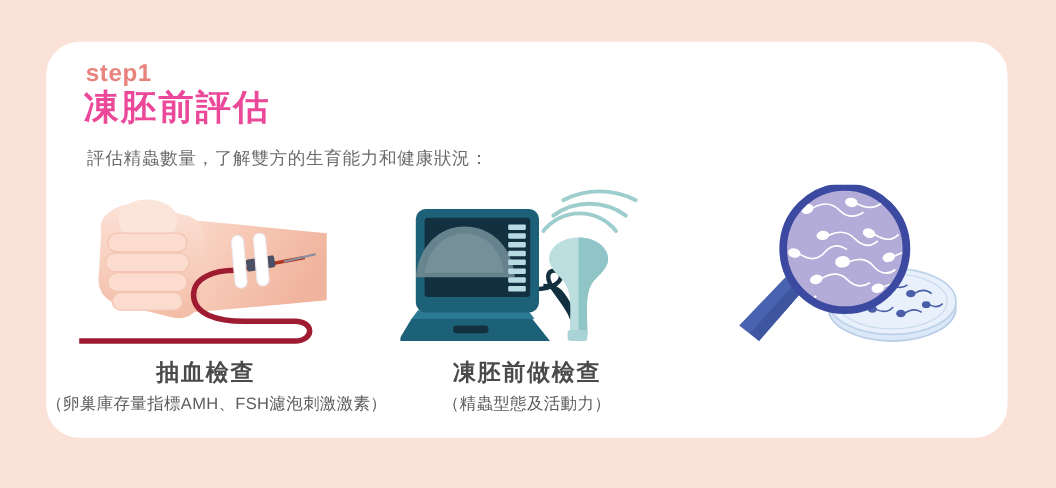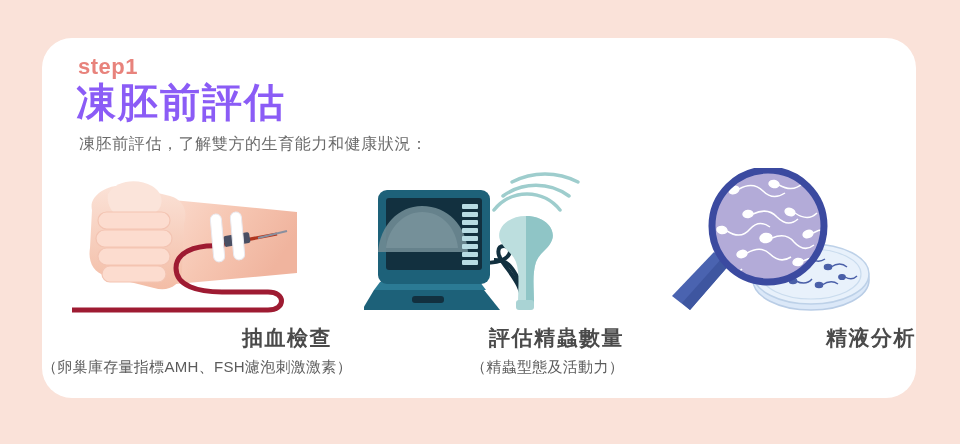--- a/index.html
+++ b/index.html
@@ -30,39 +30,39 @@
     top: 16px;
     font-size: 22px;
     font-weight: bold;
     letter-spacing: 0.5px;
     color: #e8837c;
   }
   #main-title {
     position: absolute;
     left: 34px;
     top: 41px;
-    font-size: 40px;
+    font-size: 32px;
     font-weight: bold;
     letter-spacing: 2px;
-    color: #8b5cf6;
+    color: #ec4899;
     line-height: 1.15;
   }
   #subtitle {
     position: absolute;
     left: 37px;
     top: 96px;
     font-size: 16px;
     color: #6b6b6b;
     letter-spacing: 0.6px;
   }
   .col {
     position: absolute;
     top: 130px;
     width: 290px;
-    text-align: right;
+    text-align: center;
   }
   #col-1 { left: 0px; }
   #col-2 { left: 292px; }
   #col-3 { left: 584px; }
   .illus {
     height: 150px;
     position: relative;
   }
   .illus svg { display: block; margin: 0 auto; }
   .cap-title {
@@ -80,21 +80,21 @@
     white-space: nowrap;
   }
 </style>
 </head>
 <body>
 
 <div id="card">
 
   <div id="step-label">step1</div>
   <div id="main-title">凍胚前評估</div>
-  <div id="subtitle">凍胚前評估，了解雙方的生育能力和健康狀況：</div>
+  <div id="subtitle">評估精蟲數量，了解雙方的生育能力和健康狀況：</div>
 
   <div class="col" id="col-1">
     <div class="illus">
       <svg width="230" height="150" viewBox="0 0 230 150">
         <defs>
           <linearGradient id="skinG" x1="0" y1="0" x2="1" y2="0.4">
             <stop offset="0%" stop-color="#fbded2"></stop>
             <stop offset="55%" stop-color="#f6c6b2"></stop>
             <stop offset="100%" stop-color="#f0b49e"></stop>
           </linearGradient>
@@ -174,21 +174,21 @@
           <rect x="98" y="44" width="16" height="5" rx="1"></rect>
           <rect x="98" y="52" width="16" height="5" rx="1"></rect>
           <rect x="98" y="60" width="16" height="5" rx="1"></rect>
           <rect x="98" y="68" width="16" height="5" rx="1"></rect>
           <rect x="98" y="76" width="16" height="5" rx="1"></rect>
           <rect x="98" y="84" width="16" height="5" rx="1"></rect>
           <rect x="98" y="92" width="16" height="5" rx="1"></rect>
         </g>
       </svg>
     </div>
-    <div class="cap-title">評估精蟲數量</div>
+    <div class="cap-title">凍胚前做檢查</div>
     <div class="cap-sub">（精蟲型態及活動力）</div>
   </div>
 
   <div class="col" id="col-3">
     <div class="illus">
       <svg width="230" height="150" viewBox="0 0 230 150">
         <defs>
           <clipPath id="lensClip">
               <circle cx="112" cy="58" r="56"></circle>
             </clipPath>
@@ -270,16 +270,15 @@
               <path d="M65 103 q13 7 21 -2" fill="none"></path>
             </g>
           <g>
               <ellipse cx="152" cy="66" rx="5" ry="3.5" transform="rotate(-18 152 66)"></ellipse>
               <path d="M157 65 q12 -7 20 1" fill="none"></path>
             </g>
         </g>
         <circle cx="112" cy="58" r="56" fill="none" stroke="#3b4aa0" stroke-width="7"></circle>
       </svg>
     </div>
-    <div class="cap-title">精液分析</div>
   </div>
 
 </div>
 
 </body></html>

